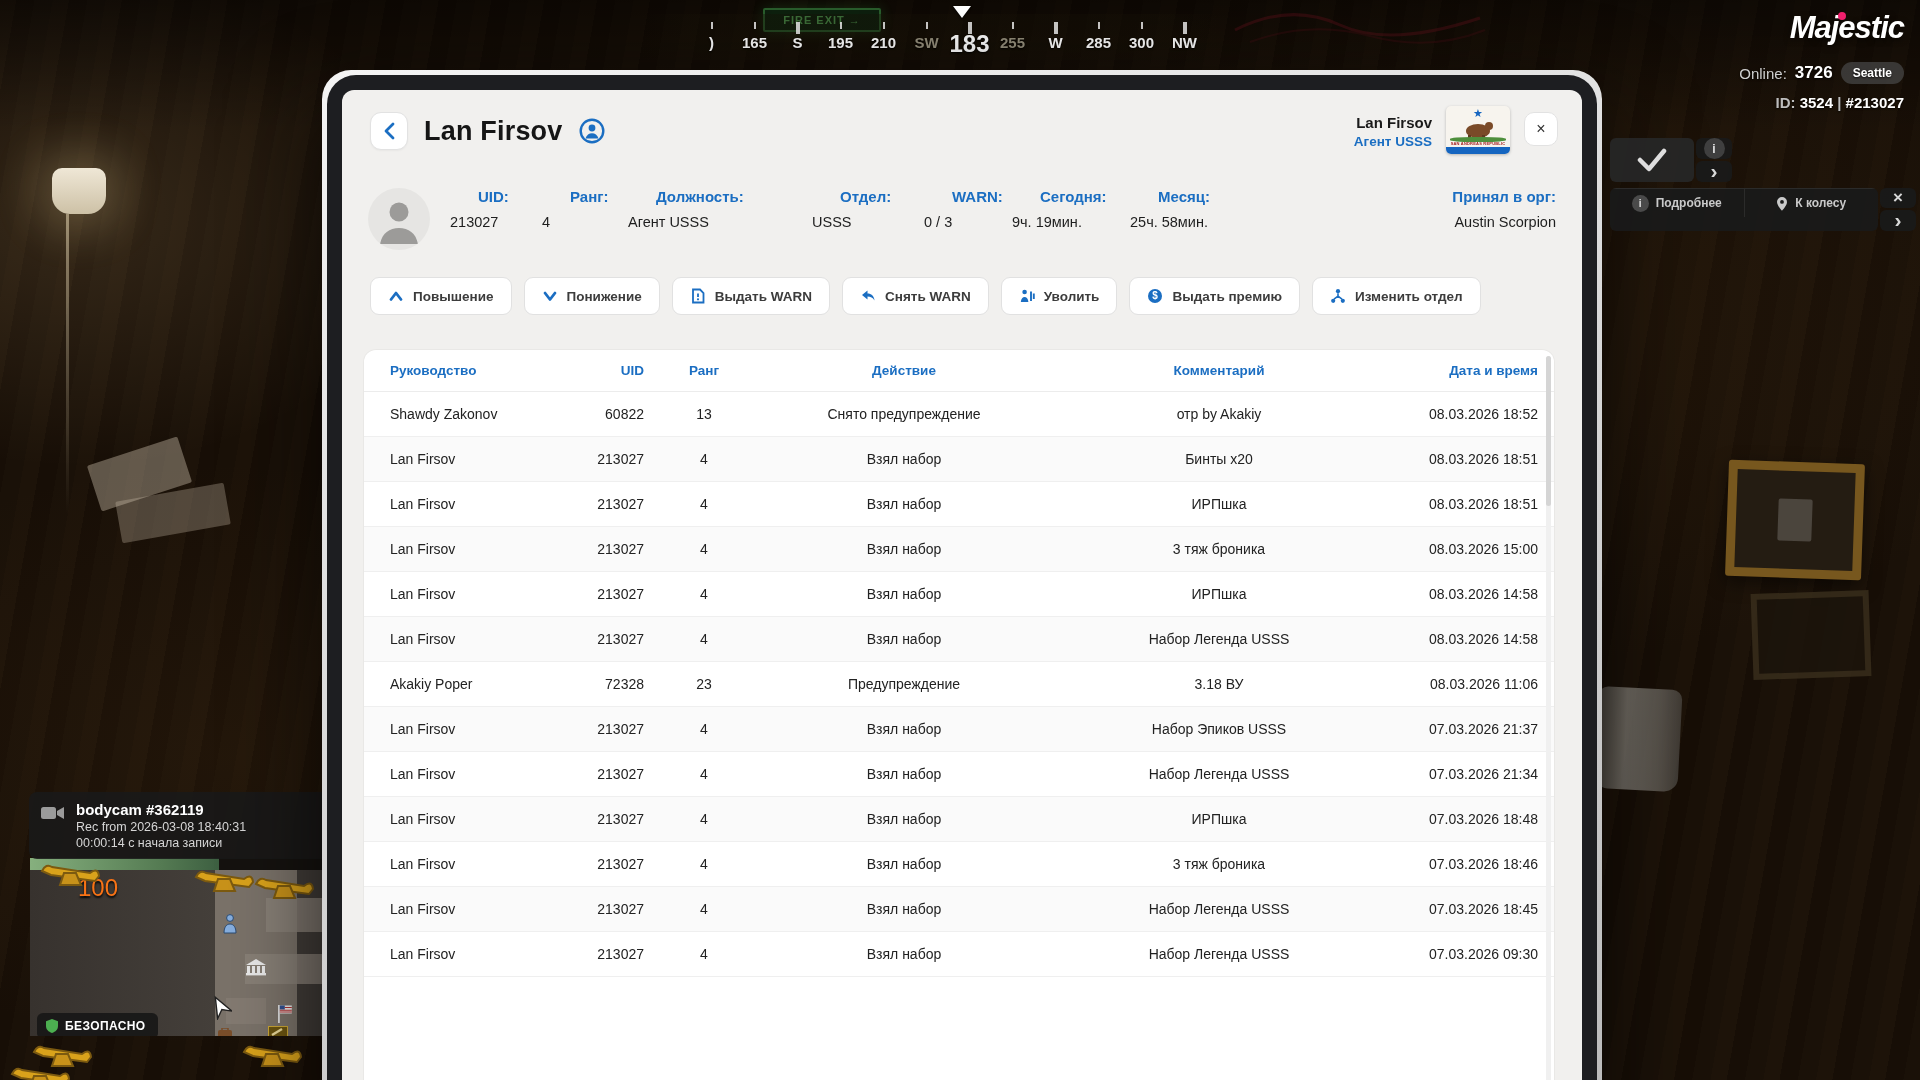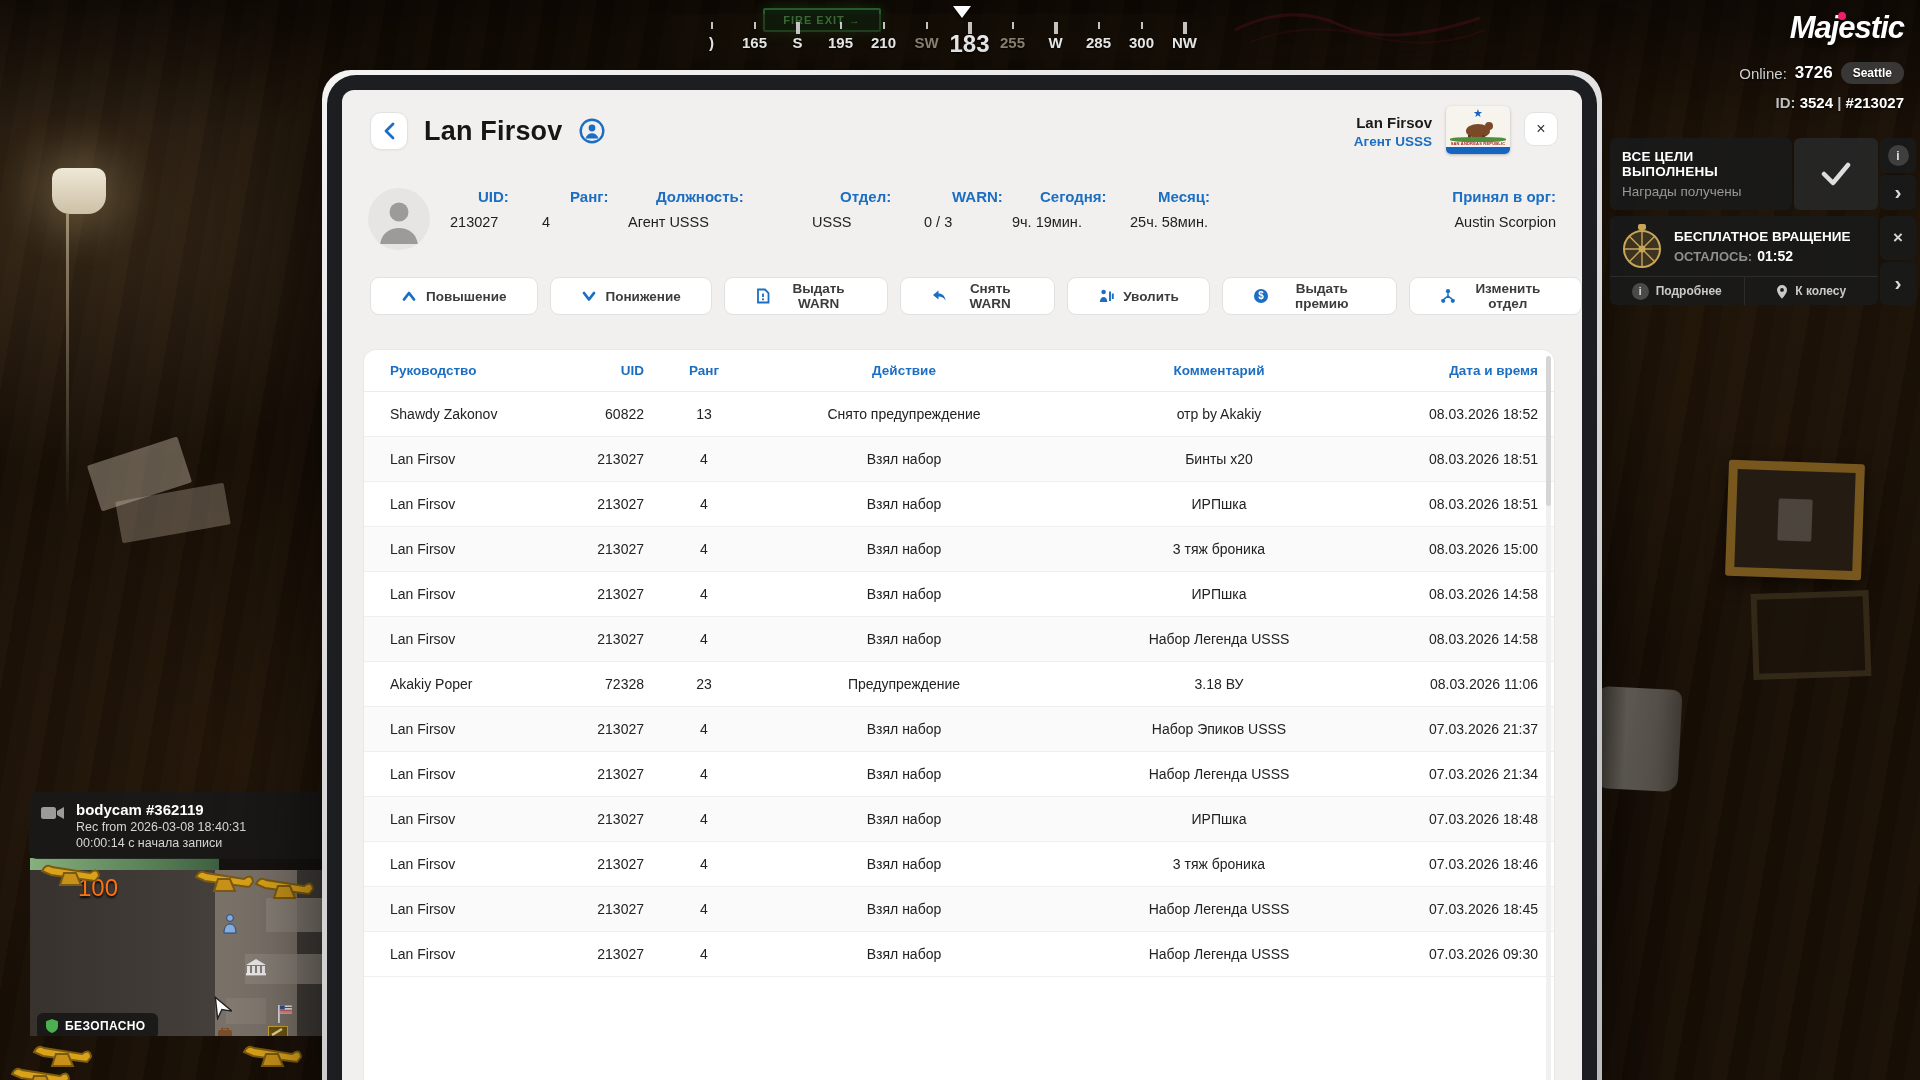--- a/index.html
+++ b/index.html
@@ -134,21 +134,21 @@
 
   .profile{position:absolute;left:26px;top:98px;right:26px;display:flex;align-items:flex-start;}
   .avatar{width:62px;height:62px;border-radius:50%;background:#e6e5e3;overflow:hidden;flex:0 0 62px;margin-right:20px;}
   .pf{display:flex;flex-direction:column;gap:9px;margin-right:22px;}
   .pf-label{font-size:15px;font-weight:bold;color:#1b6ec2;margin-left:28px;}
   .pf-value{font-size:14.5px;color:#1e1e1e;}
   .pf.accepted{margin-left:auto;margin-right:0;text-align:right;}
 
   .actions{position:absolute;left:28px;top:187px;display:flex;gap:12px;}
   .act-btn{height:38px;background:#fff;border:1px solid #e1e1e1;border-radius:9px;display:inline-flex;align-items:center;
-    gap:9px;padding:0 30px;font-family:inherit;font-size:13.5px;font-weight:600;color:#3c3c3c;cursor:pointer;}
+    gap:9px;padding:0 17px;font-family:inherit;font-size:13.5px;font-weight:600;color:#3c3c3c;cursor:pointer;}
   .act-ic{display:flex;width:16px;height:16px;}
 
   .logcard{position:absolute;left:22px;top:260px;width:1190px;bottom:0;background:#fff;border-radius:12px 12px 0 0;
     box-shadow:0 0 0 1px rgba(0,0,0,.03);}
   .t-row{display:grid;grid-template-columns:185px 95px 120px 280px 350px 1fr;align-items:center;}
   .t-head{height:42px;border-bottom:1px solid #ececec;}
   .t-head .cell{font-size:13.5px;font-weight:bold;color:#1b6ec2;}
   .t-body .t-row{height:45px;border-bottom:1px solid #efefef;font-size:14px;color:#222;}
   .t-body .t-row:nth-child(even){background:#fafafa;}
   .cell.c0{padding-left:26px;text-align:left;}
@@ -268,57 +268,37 @@
 </div>
 <div class="id-row">
   <span class="dimt">ID:</span>
   <span>3524</span>
   <span class="dimt"> | </span>
   <span>#213027</span>
 </div>
 
 <div class="quests">
   <div class="qcard">
-    <div class="q-main">
-      <div class="q-title">ВСЕ ЦЕЛИ ВЫПОЛНЕНЫ</div>
-      <div class="q-sub">Награды получены</div>
-    </div>
     <div class="q-check">
       <svg width="30" height="26">
           <path d="M3 13l9 9L27 4" stroke="#dedede" stroke-width="4.5" fill="none" stroke-linecap="round" stroke-linejoin="round"></path>
         </svg>
     </div>
     <div class="q-side">
       <div class="q-cell">
           <span class="i-circle">i</span>
         </div>
       <div class="q-cell">
           <span class="chev">›</span>
         </div>
     </div>
   </div>
 
   <div class="wheel-card">
     <div class="w-left">
-      <div class="w-top">
-        <svg width="44" height="46">
-          <rect x="18" y="1" width="8" height="6" rx="2" fill="#c9a558"></rect>
-          <circle cx="22" cy="26" r="18" fill="#8a6f35" fill-opacity=".3" stroke="#c9a558" stroke-width="2"></circle>
-          <g stroke="#c9a558" stroke-width="1.4">
-            <path d="M22 8v36M4 26h36M9.3 13.3l25.4 25.4M34.7 13.3L9.3 38.7"></path>
-          </g>
-          <circle cx="22" cy="26" r="3.5" fill="#c9a558"></circle>
-        </svg>
-        <div class="w-texts">
-          <div class="w-title">БЕСПЛАТНОЕ ВРАЩЕНИЕ</div>
-          <div class="w-timer">
-            <span>ОСТАЛОСЬ:</span><b>01:52</b>
-          </div>
-        </div>
-      </div>
       <div class="w-foot">
         <div class="w-btn">
           <span class="i-circle" style="width:17px;height:17px;font-size:10px;background:#4a4a4a">i</span>
           <span>Подробнее</span>
         </div>
         <div class="w-btn">
           <svg width="12" height="15">
               <path d="M6 1a5 5 0 0 0-5 5c0 3.6 5 8.7 5 8.7S11 9.6 11 6a5 5 0 0 0-5-5zm0 6.8A1.9 1.9 0 1 1 6 4a1.9 1.9 0 0 1 0 3.8z" fill="#c9c9c9"></path>
             </svg>
           <span>К колесу</span>

